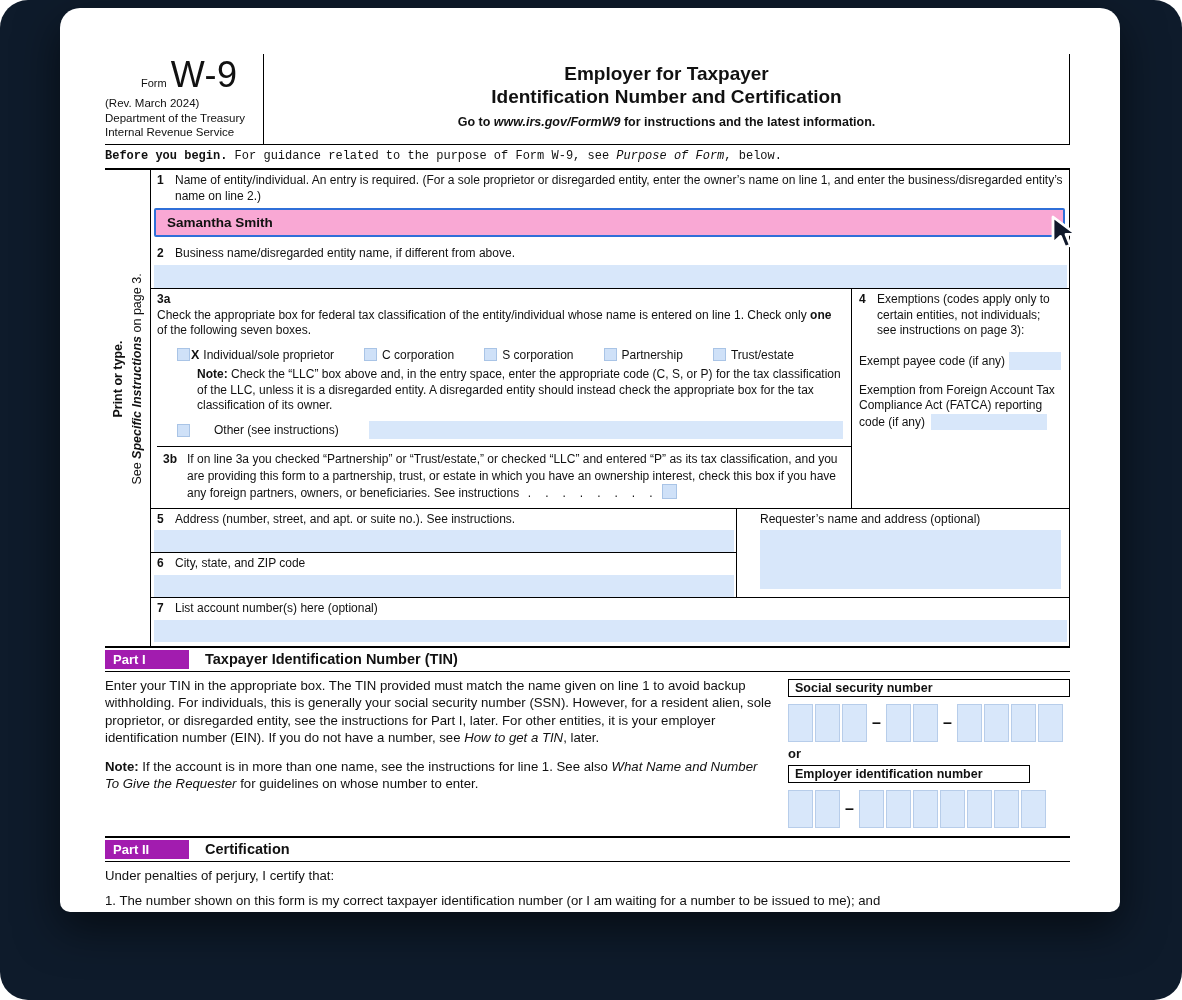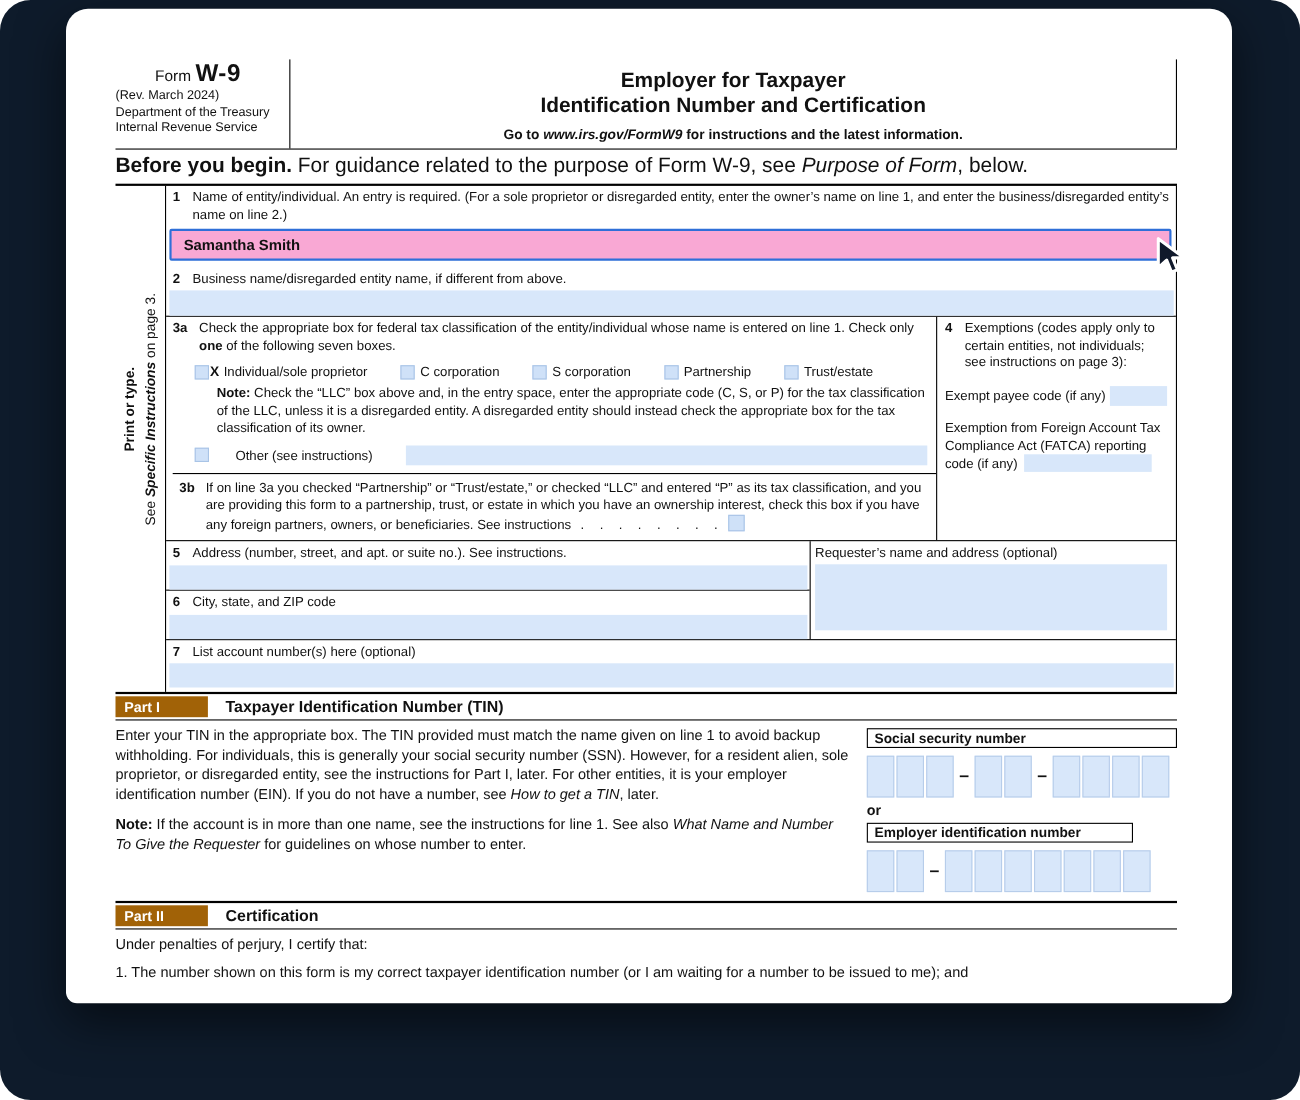--- a/index.html
+++ b/index.html
@@ -7,29 +7,29 @@
   .canvas{position:relative;width:1182px;height:1000px;background:#0e1b2b;border-radius:28px;overflow:hidden;}
   .paper{position:absolute;left:60px;top:8px;width:1060px;height:904px;background:#fff;
          border-radius:20px 20px 10px 10px;box-shadow:0 16px 44px rgba(0,0,0,.55);
          padding:46px 50px 0 45px;box-sizing:border-box;overflow:hidden;}
   .it{font-style:italic;}
   .b{font-weight:700;}
 
   
   .hdr{display:flex;border-bottom:1px solid #000;}
   .hdr-left{width:158px;flex:none;padding-bottom:4px;}
-  .form-word{font-size:14px;padding-left:36px;}
-  .form-num{font-size:22px;font-weight:700;letter-spacing:.5px;margin-left:4px;}
+  .form-word{font-size:11px;padding-left:36px;}
+  .form-num{font-size:36px;font-weight:400;letter-spacing:.5px;margin-left:4px;}
   .hdr-small{font-size:11.5px;line-height:1.28;}
   .hdr-center{flex:1;border-left:1px solid #000;border-right:1px solid #000;text-align:center;padding:8px 12px 6px;}
   .hdr-title{font-size:19px;font-weight:700;line-height:1.22;}
   .hdr-goto{font-size:12.5px;font-weight:700;margin-top:7px;}
   .hdr-right{width:150px;flex:none;padding:12px 0 0 12px;font-weight:700;font-size:15px;line-height:1.3;}
 
-  .before{border-bottom:2.5px solid #000;padding:4px 0 5px;font-size:19px;}
+  .before{border-bottom:2.5px solid #000;padding:4px 0 5px;font-size:12px;font-family:Liberation Mono, monospace;}
 
   
   .form-body{display:flex;}
   .sidebar{width:45px;flex:none;position:relative;}
   .sidebar-text{position:absolute;top:44%;left:50%;transform:translate(-50%,-50%) rotate(-90deg);
                 text-align:center;font-size:12.5px;line-height:1.5;white-space:nowrap;}
   .rows{flex:1;border-left:1px solid #000;border-right:1px solid #000;min-width:0;}
 
   .label-line{display:flex;font-size:12px;line-height:1.3;}
   .lnum{font-weight:700;flex:none;width:18px;font-size:12px;}
@@ -37,21 +37,21 @@
   .rowpad{padding:3px 6px 0 6px;}
 
   .field{background:#d8e7fa;}
   .field-l1{margin:4px 4px 6px 3px;height:25px;border:2px solid #2f6fd8;border-radius:2px;
             display:flex;align-items:center;padding-left:11px;font-weight:700;font-size:13.5px;background:#f9a8d4;}
   .field-l2{margin:3px 2px 0 3px;height:23px;}
   .groupA{border-bottom:1px solid #000;}
 
   .groupB{display:flex;border-bottom:1px solid #000;}
   .gb-left{flex:1;padding:3px 0 0 6px;min-width:0;}
-  .gb-left-inner{padding-right:8px;}
+  .gb-left-inner{padding-right:8px;flex-direction:column;}
   .cb-row{display:flex;gap:30px;margin:9px 0 2px 20px;align-items:center;}
   .cb-item{display:flex;align-items:center;}
   .cbox{width:13px;height:13px;background:#cfe1f8;border:1px solid #a9c4e6;box-sizing:border-box;flex:none;}
   .cbmark{font-weight:700;font-size:12.5px;margin-left:1px;}
   .cblabel{font-size:12px;margin-left:4px;white-space:nowrap;}
   .llc-row{display:flex;align-items:center;margin:7px 8px 0 20px;font-size:12px;}
   .llc-dots{margin-left:auto;letter-spacing:1px;}
   .llc-box{width:54px;height:18px;background:#d8e7fa;margin-left:12px;flex:none;}
   .note-p{margin:5px 8px 0 40px;font-size:12px;line-height:1.32;}
   .other-row{display:flex;align-items:center;margin:7px 8px 7px 20px;font-size:12px;gap:20px;}
@@ -67,30 +67,30 @@
   .exempt-row{display:flex;align-items:flex-end;margin-top:13px;}
   .exempt-box{width:52px;height:18px;background:#d8e7fa;margin-left:auto;flex:none;}
   .fatca-p{margin-top:13px;}
   .fatca-box{display:inline-block;width:116px;height:16px;background:#d8e7fa;vertical-align:-4px;margin-left:6px;}
   .applies{font-style:italic;text-align:center;margin-top:15px;line-height:1.35;}
 
   .groupC{display:flex;border-bottom:1px solid #000;}
   .gc-left{flex:1;min-width:0;}
   .row5{border-bottom:1px solid #000;}
   .field-5,.field-6{margin:3px 2px 0 3px;height:22px;}
-  .req-col{width:333px;flex:none;border-left:1px solid #000;padding:3px 8px 8px 4px;box-sizing:border-box;
+  .req-col{width:333px;flex:none;border-left:1px solid #000;padding:3px 8px 8px 23px;box-sizing:border-box;
            display:flex;flex-direction:column;font-size:12px;}
   .req-area{flex:1;background:#d8e7fa;margin-top:4px;}
 
   .row7{}
   .field-7{margin:3px 2px 4px 3px;height:22px;}
 
   
   .part-hdr{display:flex;align-items:center;border-top:2.5px solid #000;border-bottom:1px solid #000;padding:2px 0;}
-  .part-badge{background:#a16207;color:#fff;font-weight:700;font-size:13px;padding:2px 8px;width:84px;box-sizing:border-box;}
+  .part-badge{background:#a21caf;color:#fff;font-weight:700;font-size:13px;padding:2px 8px;width:84px;box-sizing:border-box;}
   .part-title{font-weight:700;font-size:14.5px;margin-left:16px;}
 
   .p1-body{display:flex;padding-top:5px;padding-bottom:4px;}
   .p1-text{flex:1;font-size:13.2px;line-height:1.33;padding-right:14px;}
   .para2{margin-top:11px;}
   .tin-col{width:282px;flex:none;padding-top:2px;}
   .tin-label{border:1px solid #000;font-weight:700;font-size:12.5px;padding:1px 6px;}
   .tin-label.ein{margin-right:40px;}
   .tin-cells{display:flex;align-items:center;margin-top:7px;margin-bottom:4px;}
   .cell-group{display:flex;gap:2px;}

